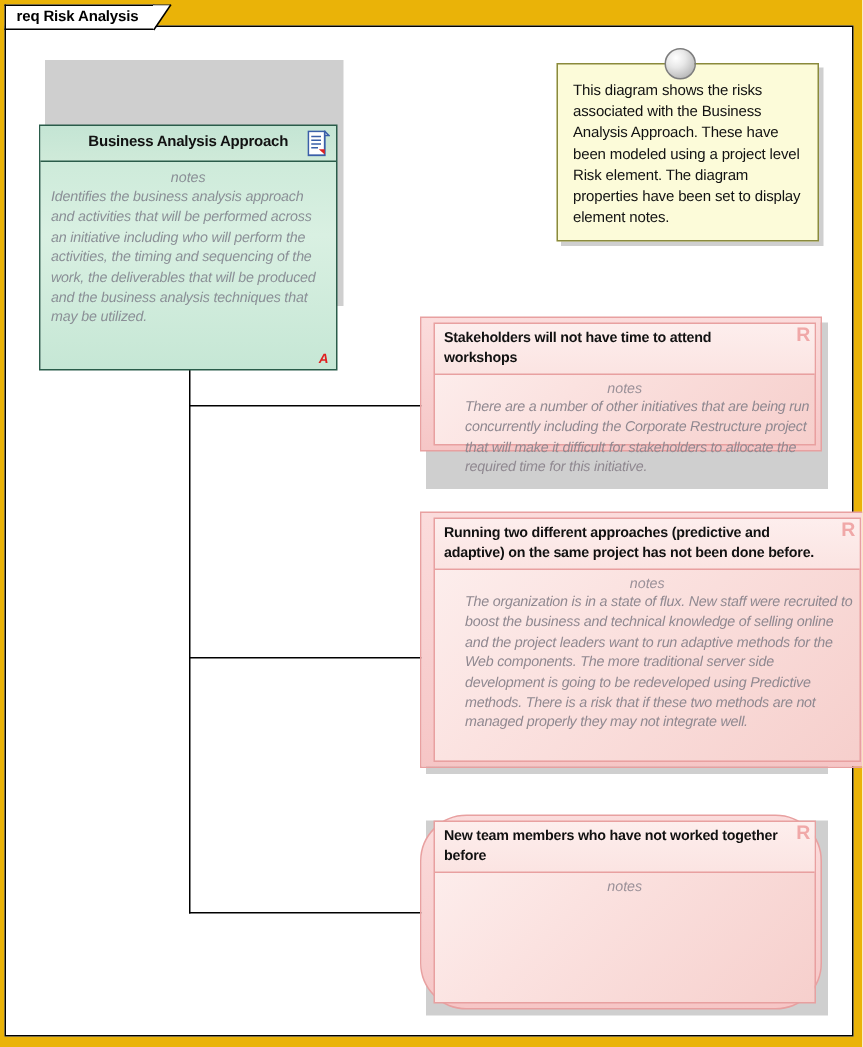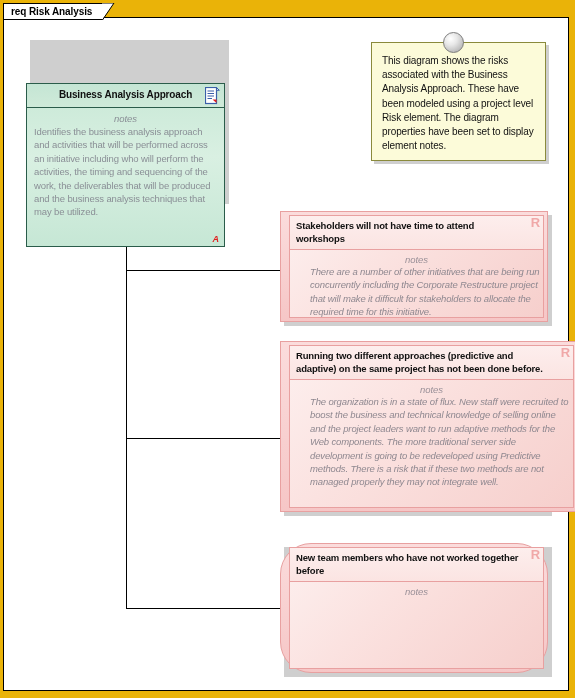--- a/index.html
+++ b/index.html
@@ -122,20 +122,21 @@
   }
   .notes-label {
     text-align: center;
     font-size: 9.5px;
     font-style: italic;
     color: #8a8f96;
     padding-top: 5px;
   }
   .notes-text {
     font-size: 9.5px;
+    font-style: italic;
     color: #8a8f96;
     line-height: 13.4px;
     padding: 1px 6px 0 7px;
     letter-spacing: -0.12px;
   }
   .baa-a-glyph {
     position: absolute;
     right: 5px;
     bottom: 2px;
     font-size: 9px;
@@ -275,21 +276,21 @@
     </div>
   </div>
 
   <div class="shp-shadow" style="left:374px; top:45px; width:175px; height:119px;"></div>
   <div class="sticky">
     <div class="sticky-text">This diagram shows the risks associated with the Business Analysis Approach. These have been modeled using a project level Risk element. The diagram properties have been set to display element notes.</div>
   </div>
   <div class="sticky-pin"></div>
 
   <div class="shp-shadow" style="left:284px; top:215px; width:268px; height:111px;"></div>
-  <div class="risk" style="left:280px; top:211px; width:268px; height:111px;">
+  <div class="risk" style="left:280px; top:211px; width:268px; height:90px;">
     <div class="risk-inner">
       <div class="risk-title">
         <span>Stakeholders will not have time to attend workshops</span>
         <span class="risk-r-glyph">R</span>
       </div>
       <div class="risk-notes-label">notes</div>
       <div class="risk-notes-text">There are a number of other initiatives that are being run concurrently including the Corporate Restructure project that will make it difficult for stakeholders to allocate the required time for this initiative.</div>
     </div>
   </div>
 

